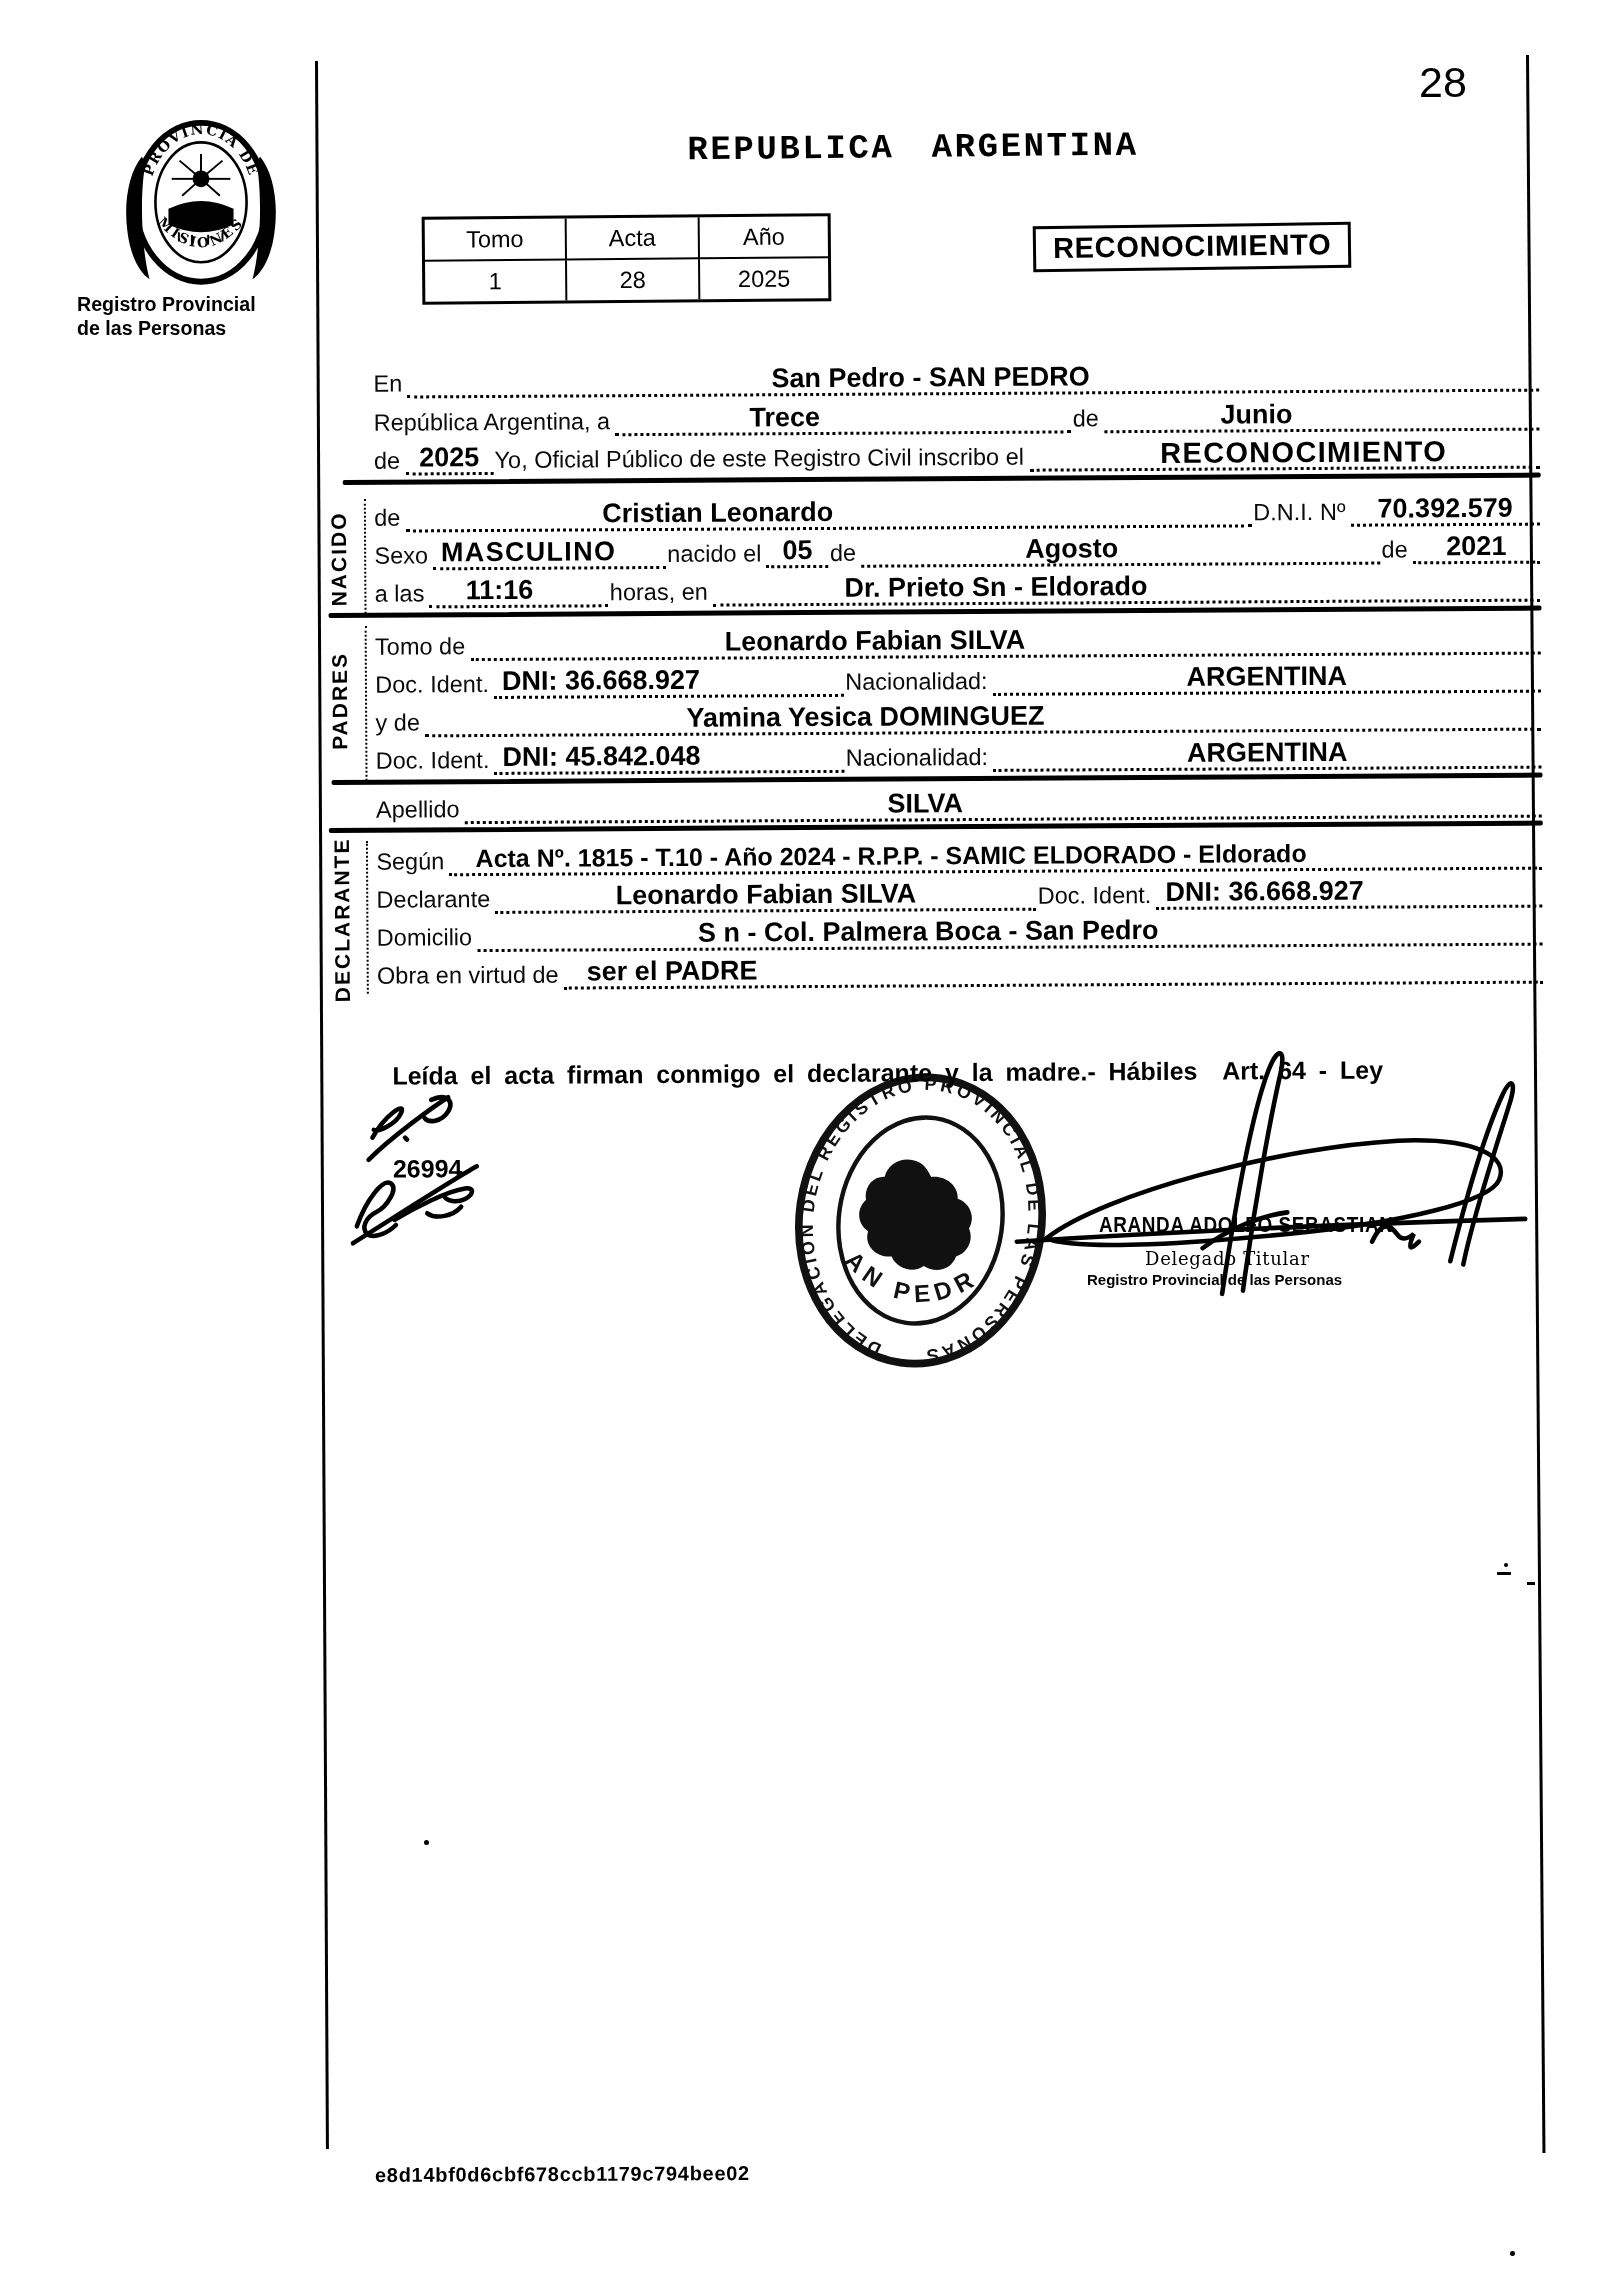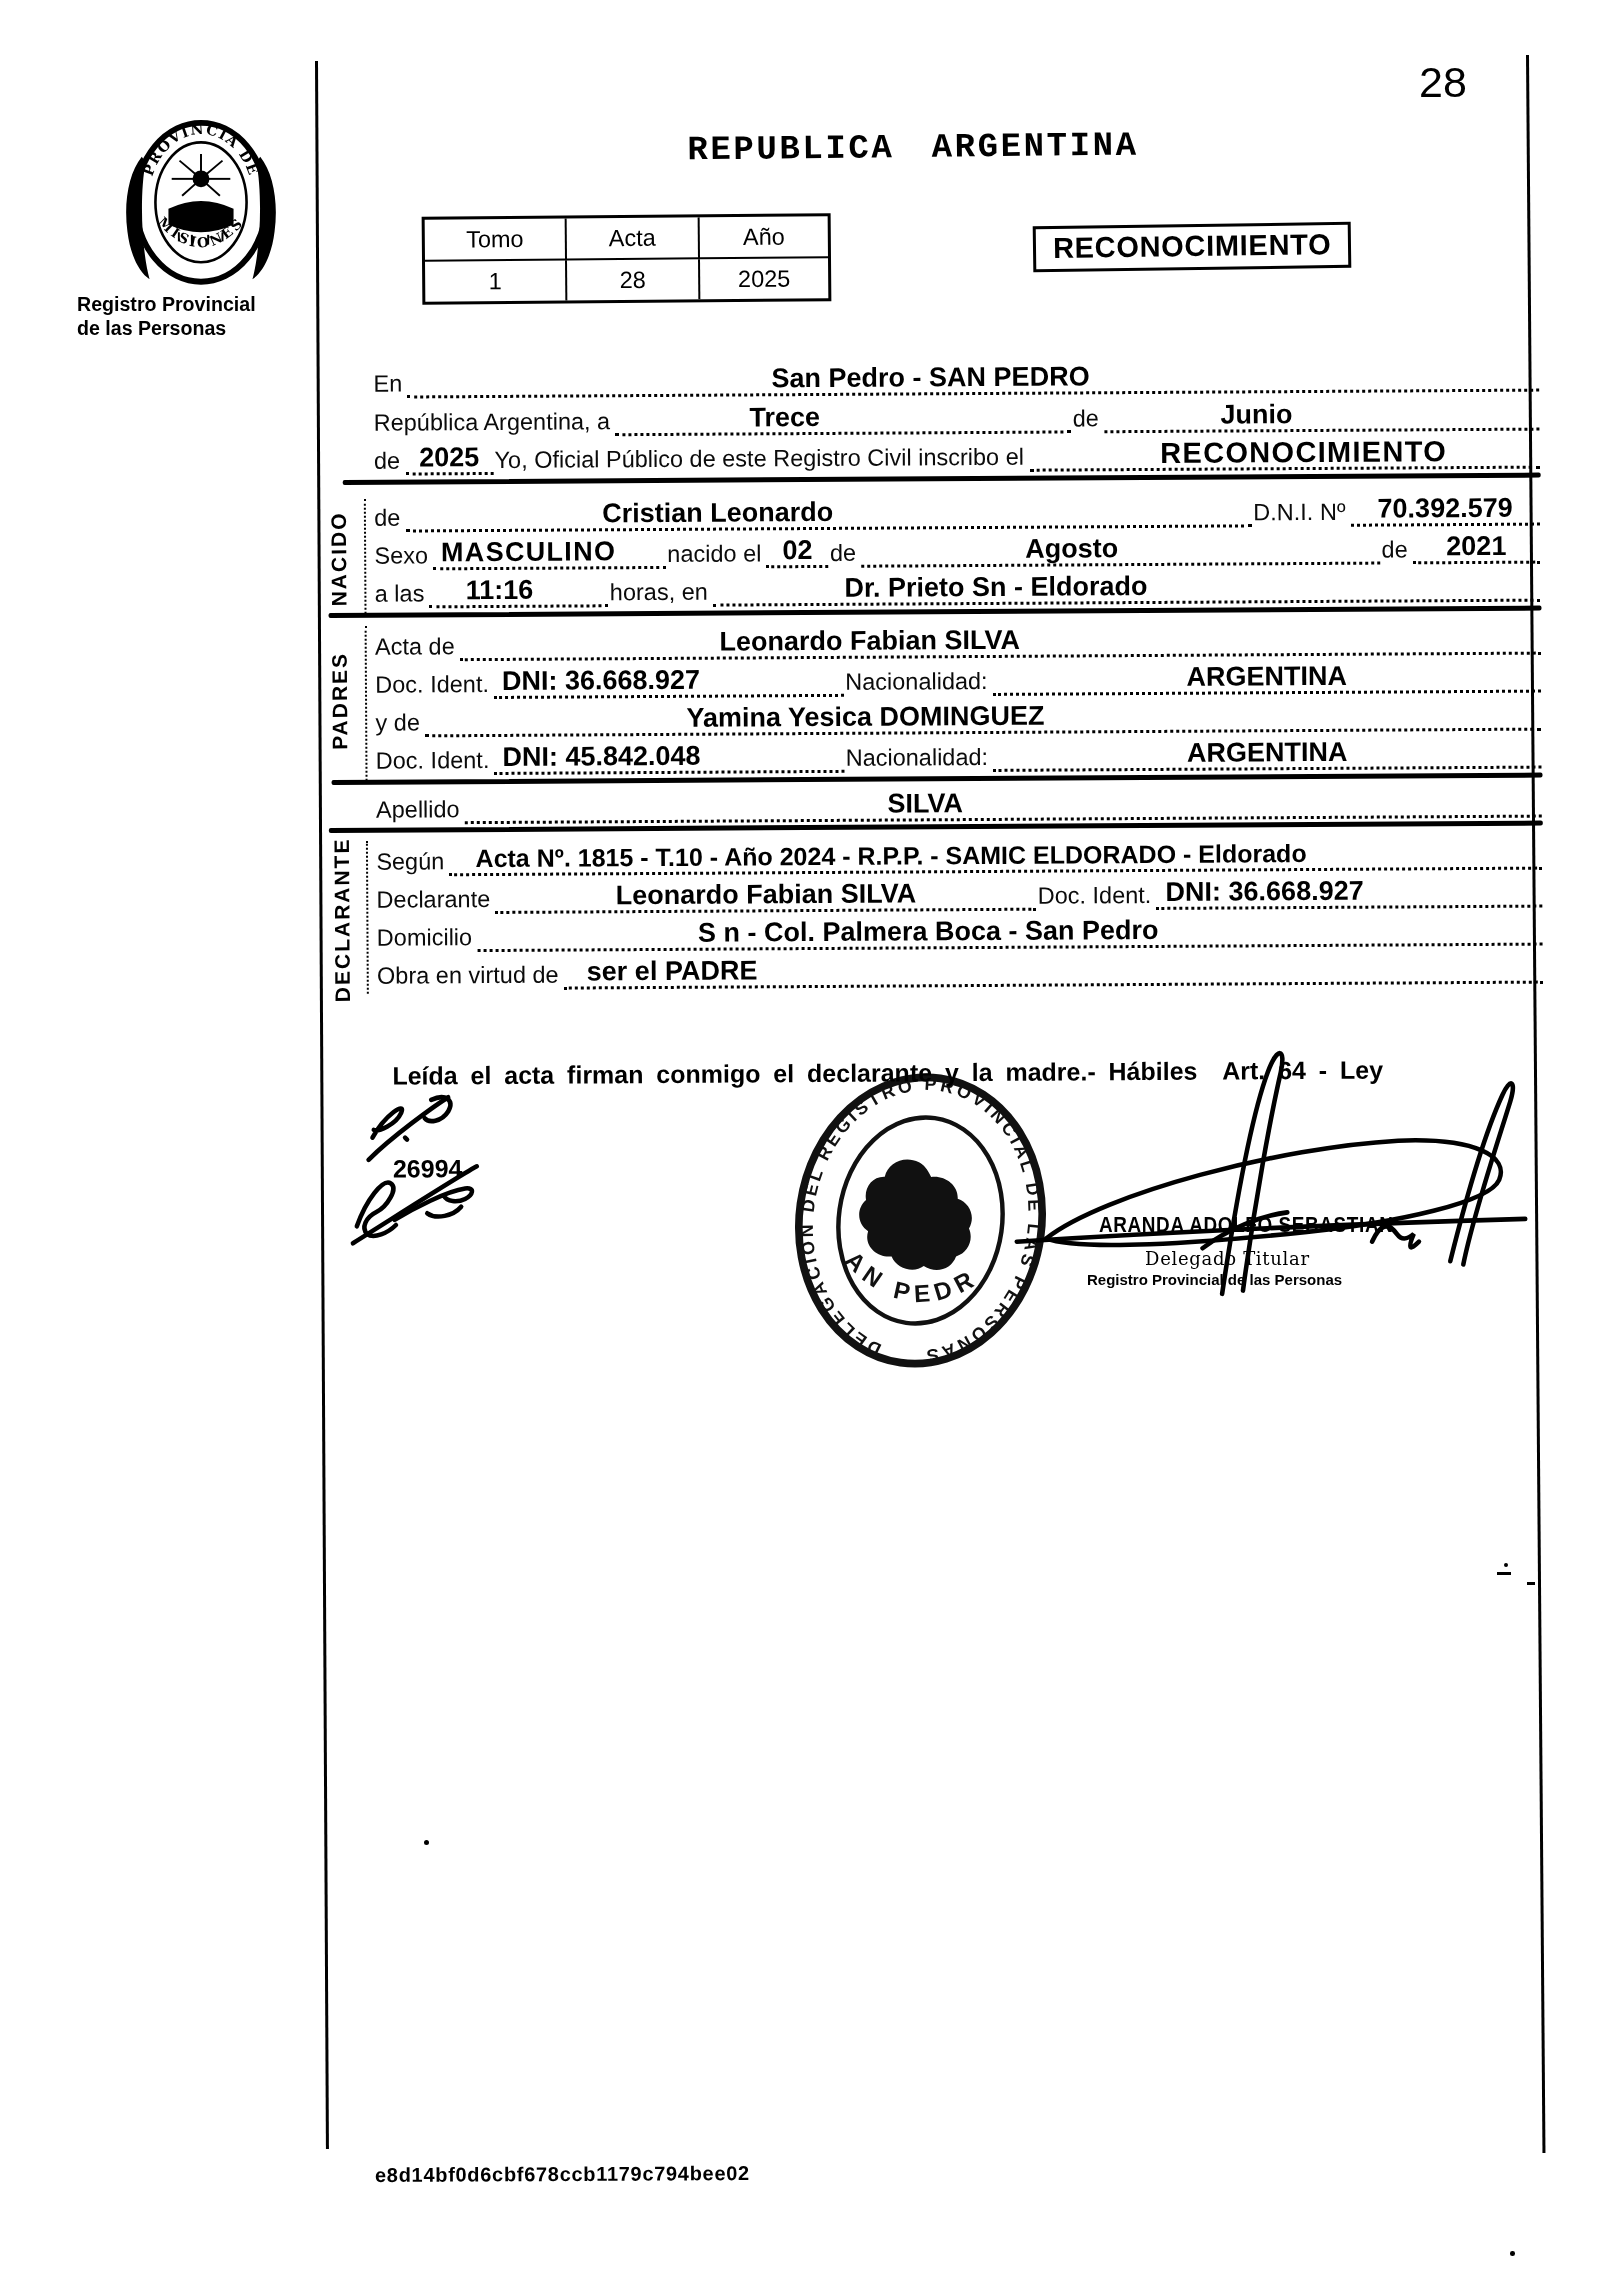--- a/index.html
+++ b/index.html
@@ -134,41 +134,41 @@
       <span class="lbl">de</span>
       <span class="fill" style="padding-right:222px">Cristian Leonardo</span>
       <span class="lbl">D.N.I. Nº</span>
       <span class="fill" style="flex:0 0 189px">70.392.579</span>
     </div>
 
     <div class="row" style="top:175px">
       <span class="lbl">Sexo</span>
       <span class="fill fl" style="flex:0 0 225px;padding-left:7.8px;letter-spacing:1.3px">MASCULINO</span>
       <span class="lbl">nacido el</span>
-      <span class="fill" style="flex:0 0 62px">02</span>
+      <span class="fill" style="flex:0 0 62px">05</span>
       <span class="lbl">de</span>
       <span class="fill" style="padding-right:98px">Agosto</span>
       <span class="lbl">de</span>
       <span class="fill" style="flex:0 0 127px">2021</span>
     </div>
 
     <div class="row" style="top:213px">
       <span class="lbl">a las</span>
       <span class="fill" style="flex:0 0 140px;padding-right:39px">11:16</span>
       <span class="lbl">horas, en</span>
       <span class="fill" style="padding-right:261px">Dr. Prieto Sn - Eldorado</span>
     </div>
 
     <div class="hline" style="left:1.3px;top:248px;width:1213px"></div>
 
     <div class="vlabel" style="left:11.7px;top:336px">PADRES</div>
     <div class="vbr" style="left:37px;top:261px;height:155px"></div>
 
     <div class="row" style="top:266px">
-      <span class="lbl">Acta de</span>
+      <span class="lbl">Tomo de</span>
       <span class="fill" style="padding-right:261px">Leonardo Fabian SILVA</span>
     </div>
 
     <div class="row" style="top:304px">
       <span class="lbl">Doc. Ident.</span>
       <span class="fill fl" style="flex:0 0 342px;padding-left:7.8px">DNI: 36.668.927</span>
       <span class="lbl">Nacionalidad:</span>
       <span class="fill">ARGENTINA</span>
     </div>
 

